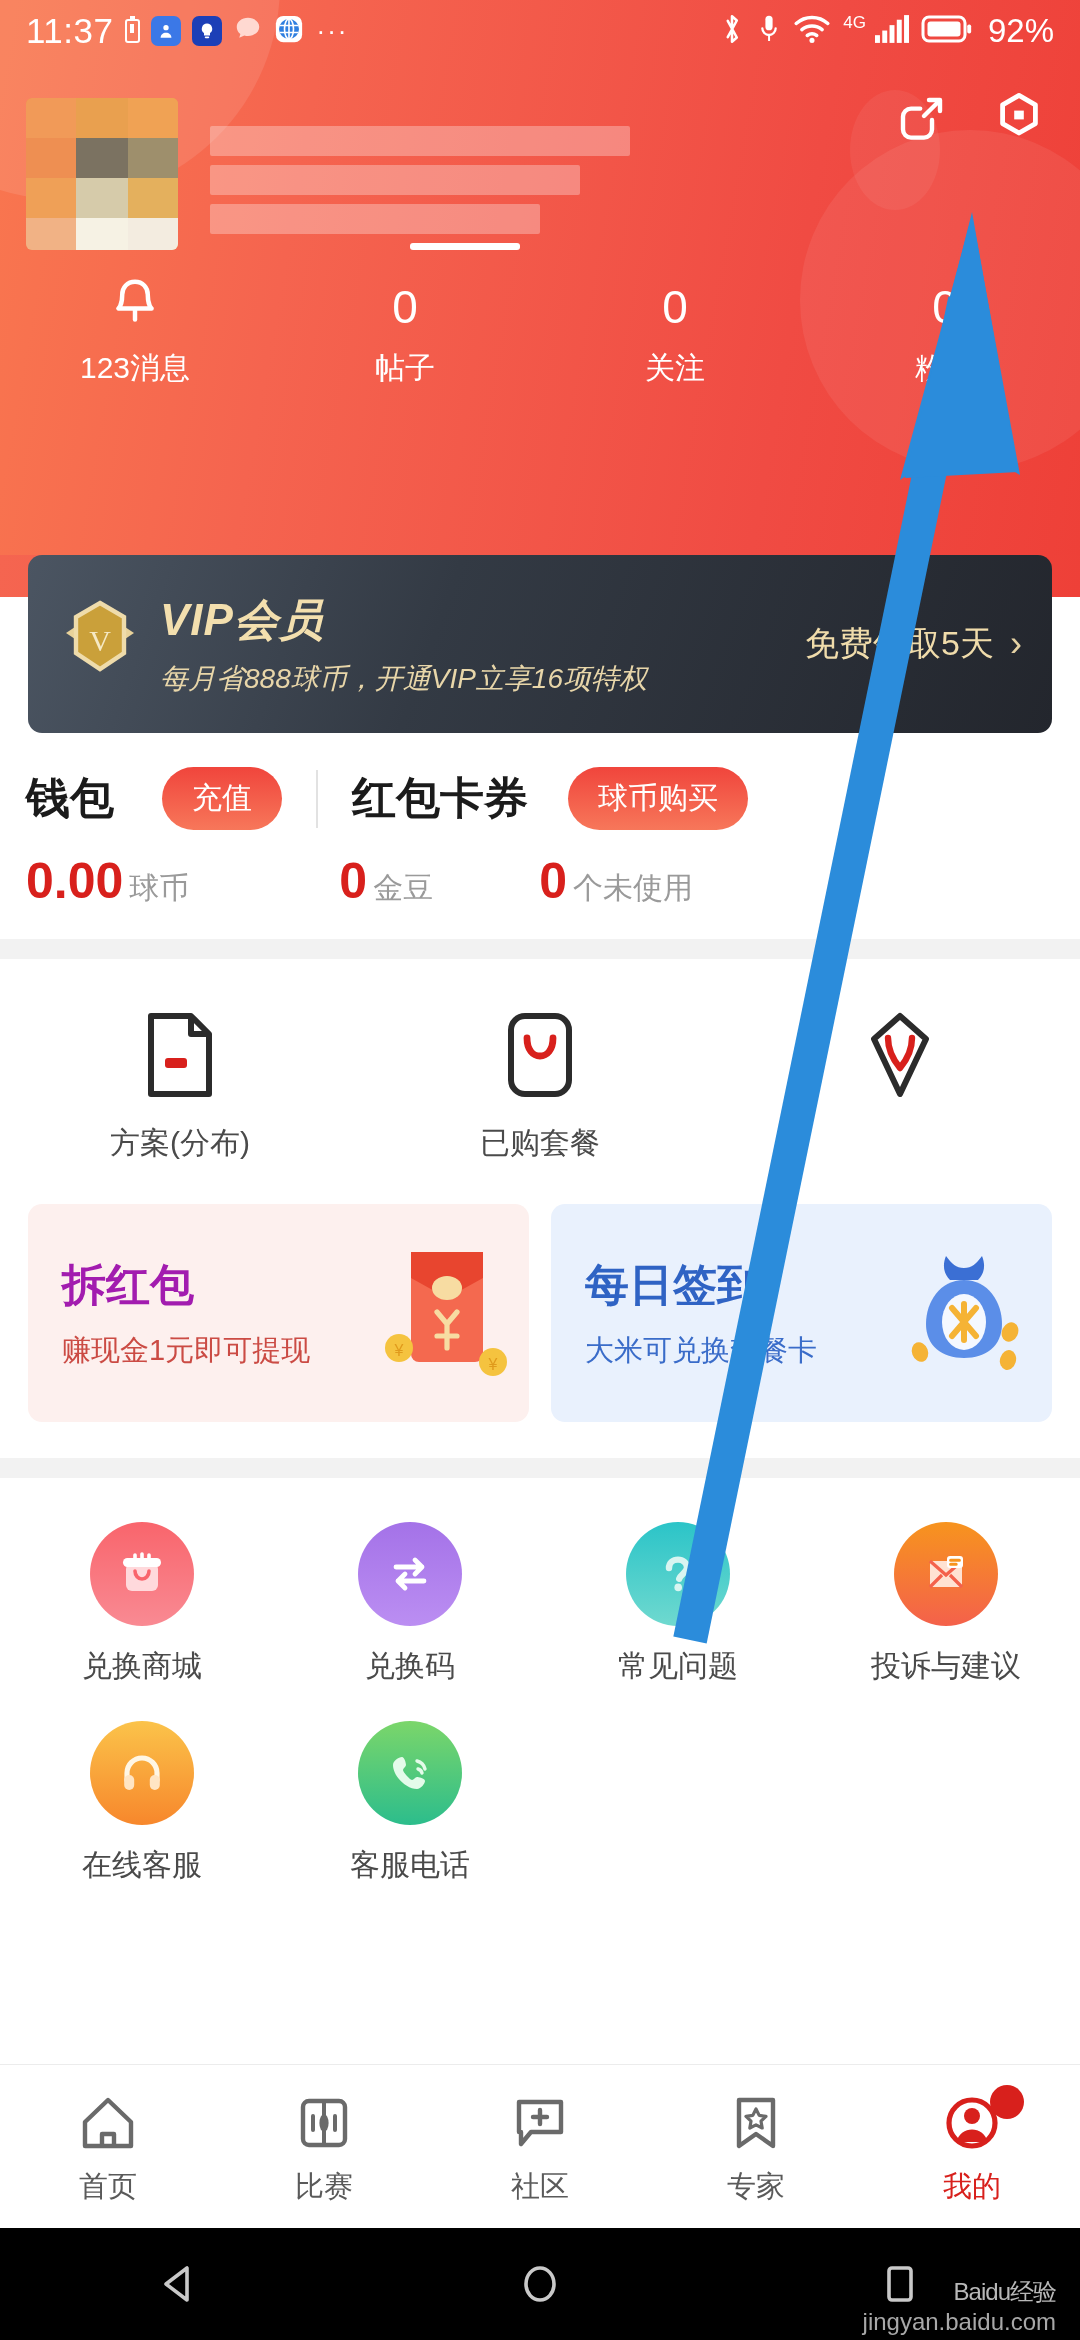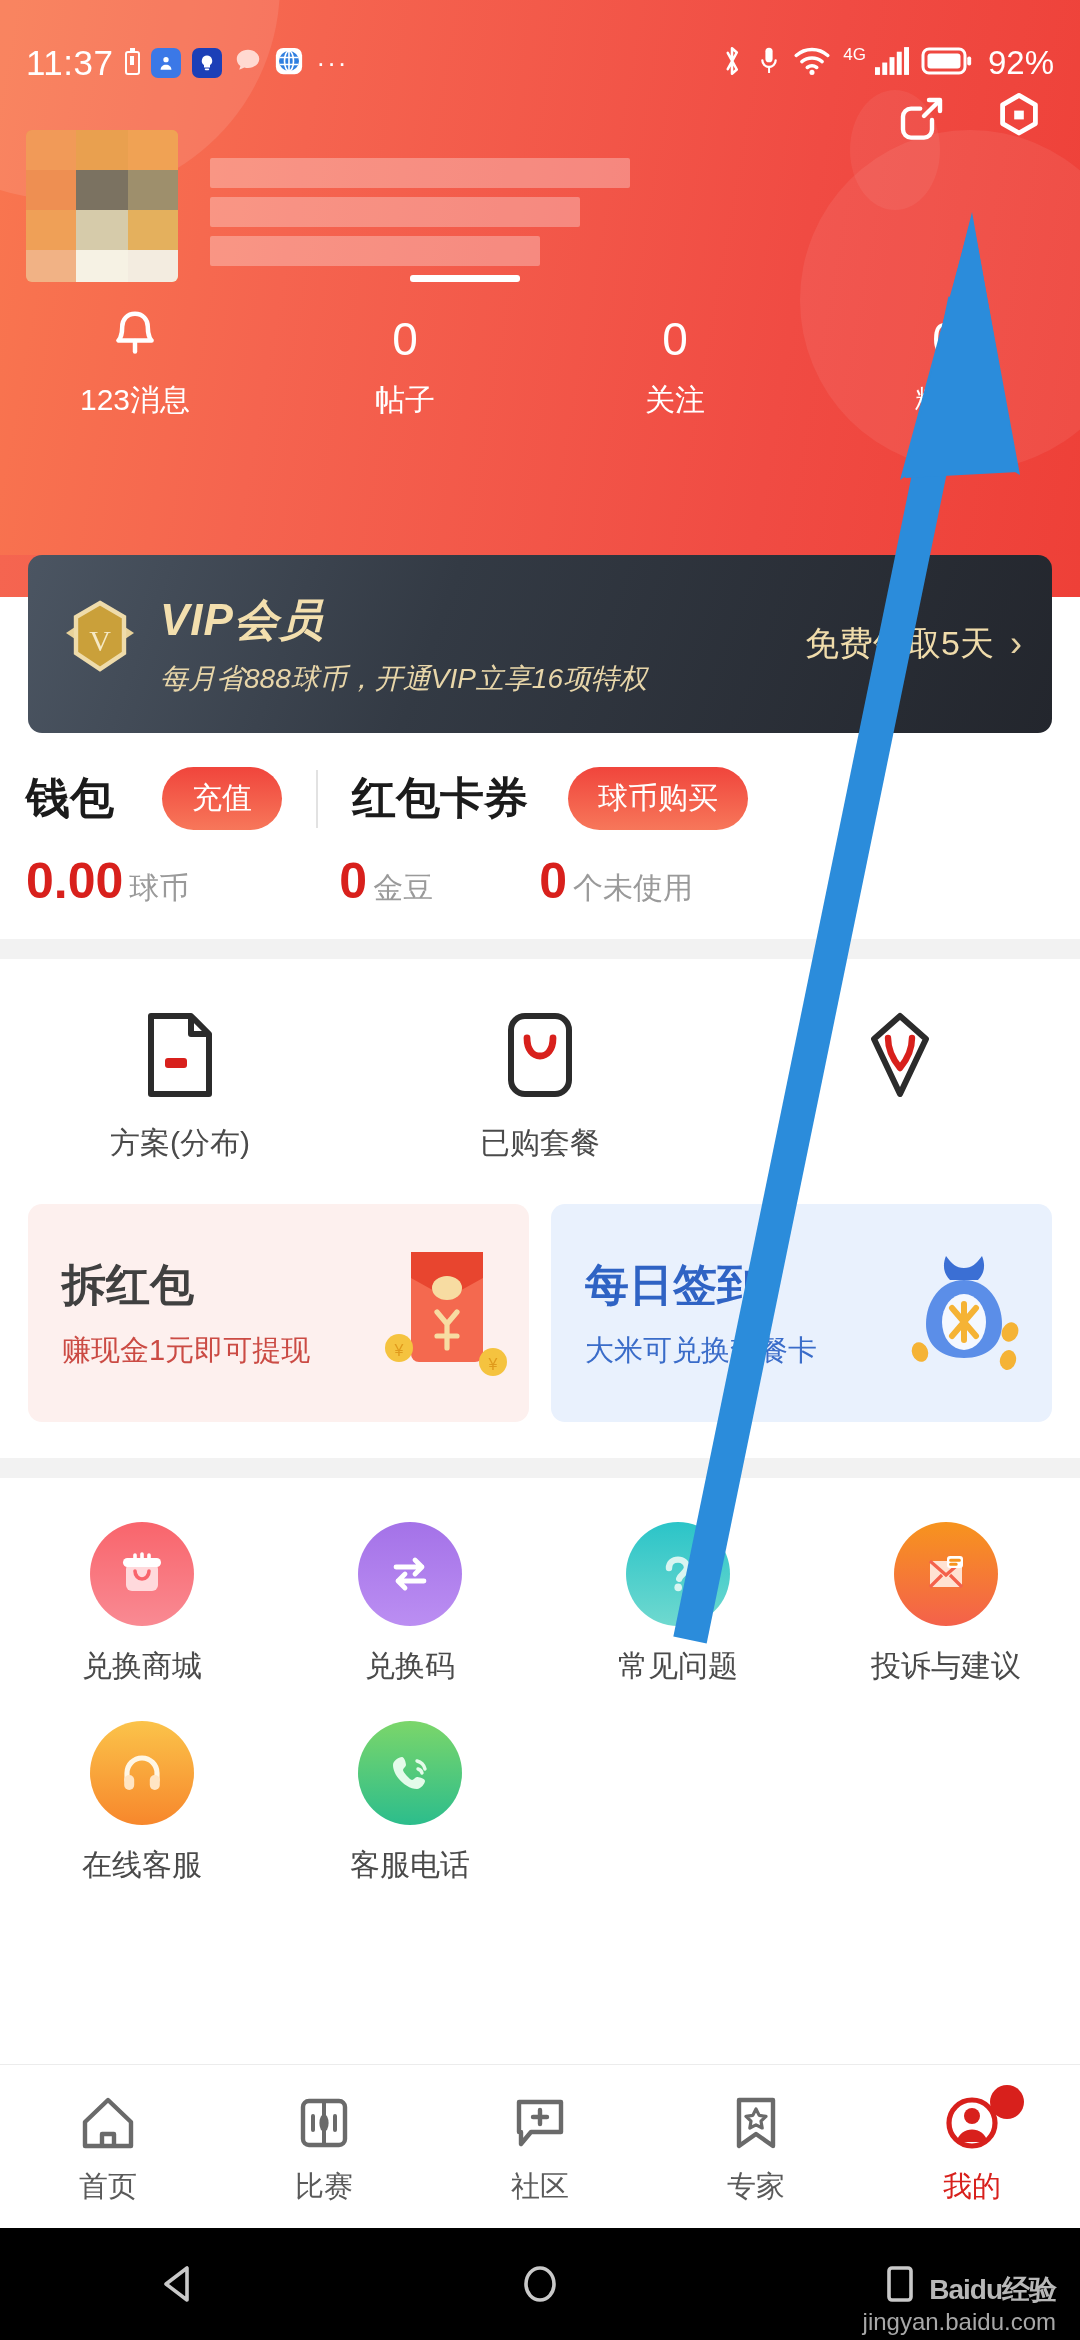--- a/index.html
+++ b/index.html
@@ -29,21 +29,21 @@
   }
   .header .blob3 {
     position:absolute; right:140px; top:90px; width:90px; height:120px;
     border-radius:50%; background:rgba(255,255,255,0.06);
   }
 
   
   .statusbar {
     position:relative; z-index:5;
     height:62px; display:flex; align-items:center;
-    padding:0 26px; color:#fff;margin-top:32px;
+    padding:0 26px; color:#fff;
   }
   .sb-left { display:flex; align-items:center; gap:11px; }
   .sb-time { font-size:35px; font-weight:400; letter-spacing:0.5px; }
   .sb-right { margin-left:auto; display:flex; align-items:center; gap:12px; }
   .sb-batt-small {
     width:15px; height:24px; border:2.5px solid #fff; border-radius:3px; position:relative;
   }
   .sb-batt-small::before{content:"";position:absolute;left:3.5px;top:-5px;width:5px;height:3px;background:#fff;}
   .sb-batt-small::after{content:"";position:absolute;left:3px;top:3px;width:4px;height:9px;background:#fff;}
   .sb-ico { width:30px; height:30px; border-radius:7px; display:flex; align-items:center; justify-content:center; }
@@ -130,21 +130,21 @@
   .quick-item .ic { height:100px; display:flex; align-items:center; justify-content:center; }
   .quick-item .lb { font-size:30px; color:#4a4a4a; margin-top:18px; }
 
   
   .promos { display:flex; gap:22px; padding:0 28px 36px 28px; }
   .promo { flex:1; height:218px; border-radius:14px; position:relative; overflow:hidden;
            display:flex; align-items:center; padding-left:34px; cursor:pointer; }
   .promo.red { background:#fdf0ee; }
   .promo.blue { background:#e9f1fd; }
   .promo .p-title { font-size:44px; font-weight:700; }
-  .promo.red .p-title { color:#404040;font-family:Liberation Mono, monospace; }
+  .promo.red .p-title { color:#a21caf;font-family:Liberation Mono, monospace; }
   .promo.blue .p-title { color:#2f63c4; }
   .promo .p-sub { font-size:29px; margin-top:16px; }
   .promo.red .p-sub { color:#cb4b44; }
   .promo.blue .p-sub { color:#3a6cc9; }
   .promo .art { position:absolute; right:18px; top:50%; transform:translateY(-50%); }
 
   
   .services { padding:44px 0 26px 8px; }
   .srow { display:flex; }
   .sitem { width:25%; text-align:center; cursor:pointer; margin-bottom:34px; }
@@ -176,21 +176,21 @@
 
   
   .andnav {
     position:absolute; left:0; right:0; bottom:0; height:112px; background:#000;
     display:flex; align-items:center; justify-content:space-around;
   }
   .andbtn { width:120px; height:112px; display:flex; align-items:center; justify-content:center; cursor:pointer; }
   .watermark {
     position:absolute; right:24px; bottom:6px; text-align:right; color:#9a9a9a; line-height:1;
   }
-  .wm-main { font-size:28px; font-weight:700; color:#b8b8b8; letter-spacing:-1px; }
+  .wm-main { font-size:24px; font-weight:400; color:#b8b8b8; letter-spacing:-1px; }
   .wm-sub { font-size:24px; color:#a8a8a8; margin-top:6px; }
 
   
   .arrow-layer { position:absolute; inset:0; pointer-events:none; z-index:50; }
 </style>
 </head>
 <body>
 
 <div class="phone">
 

